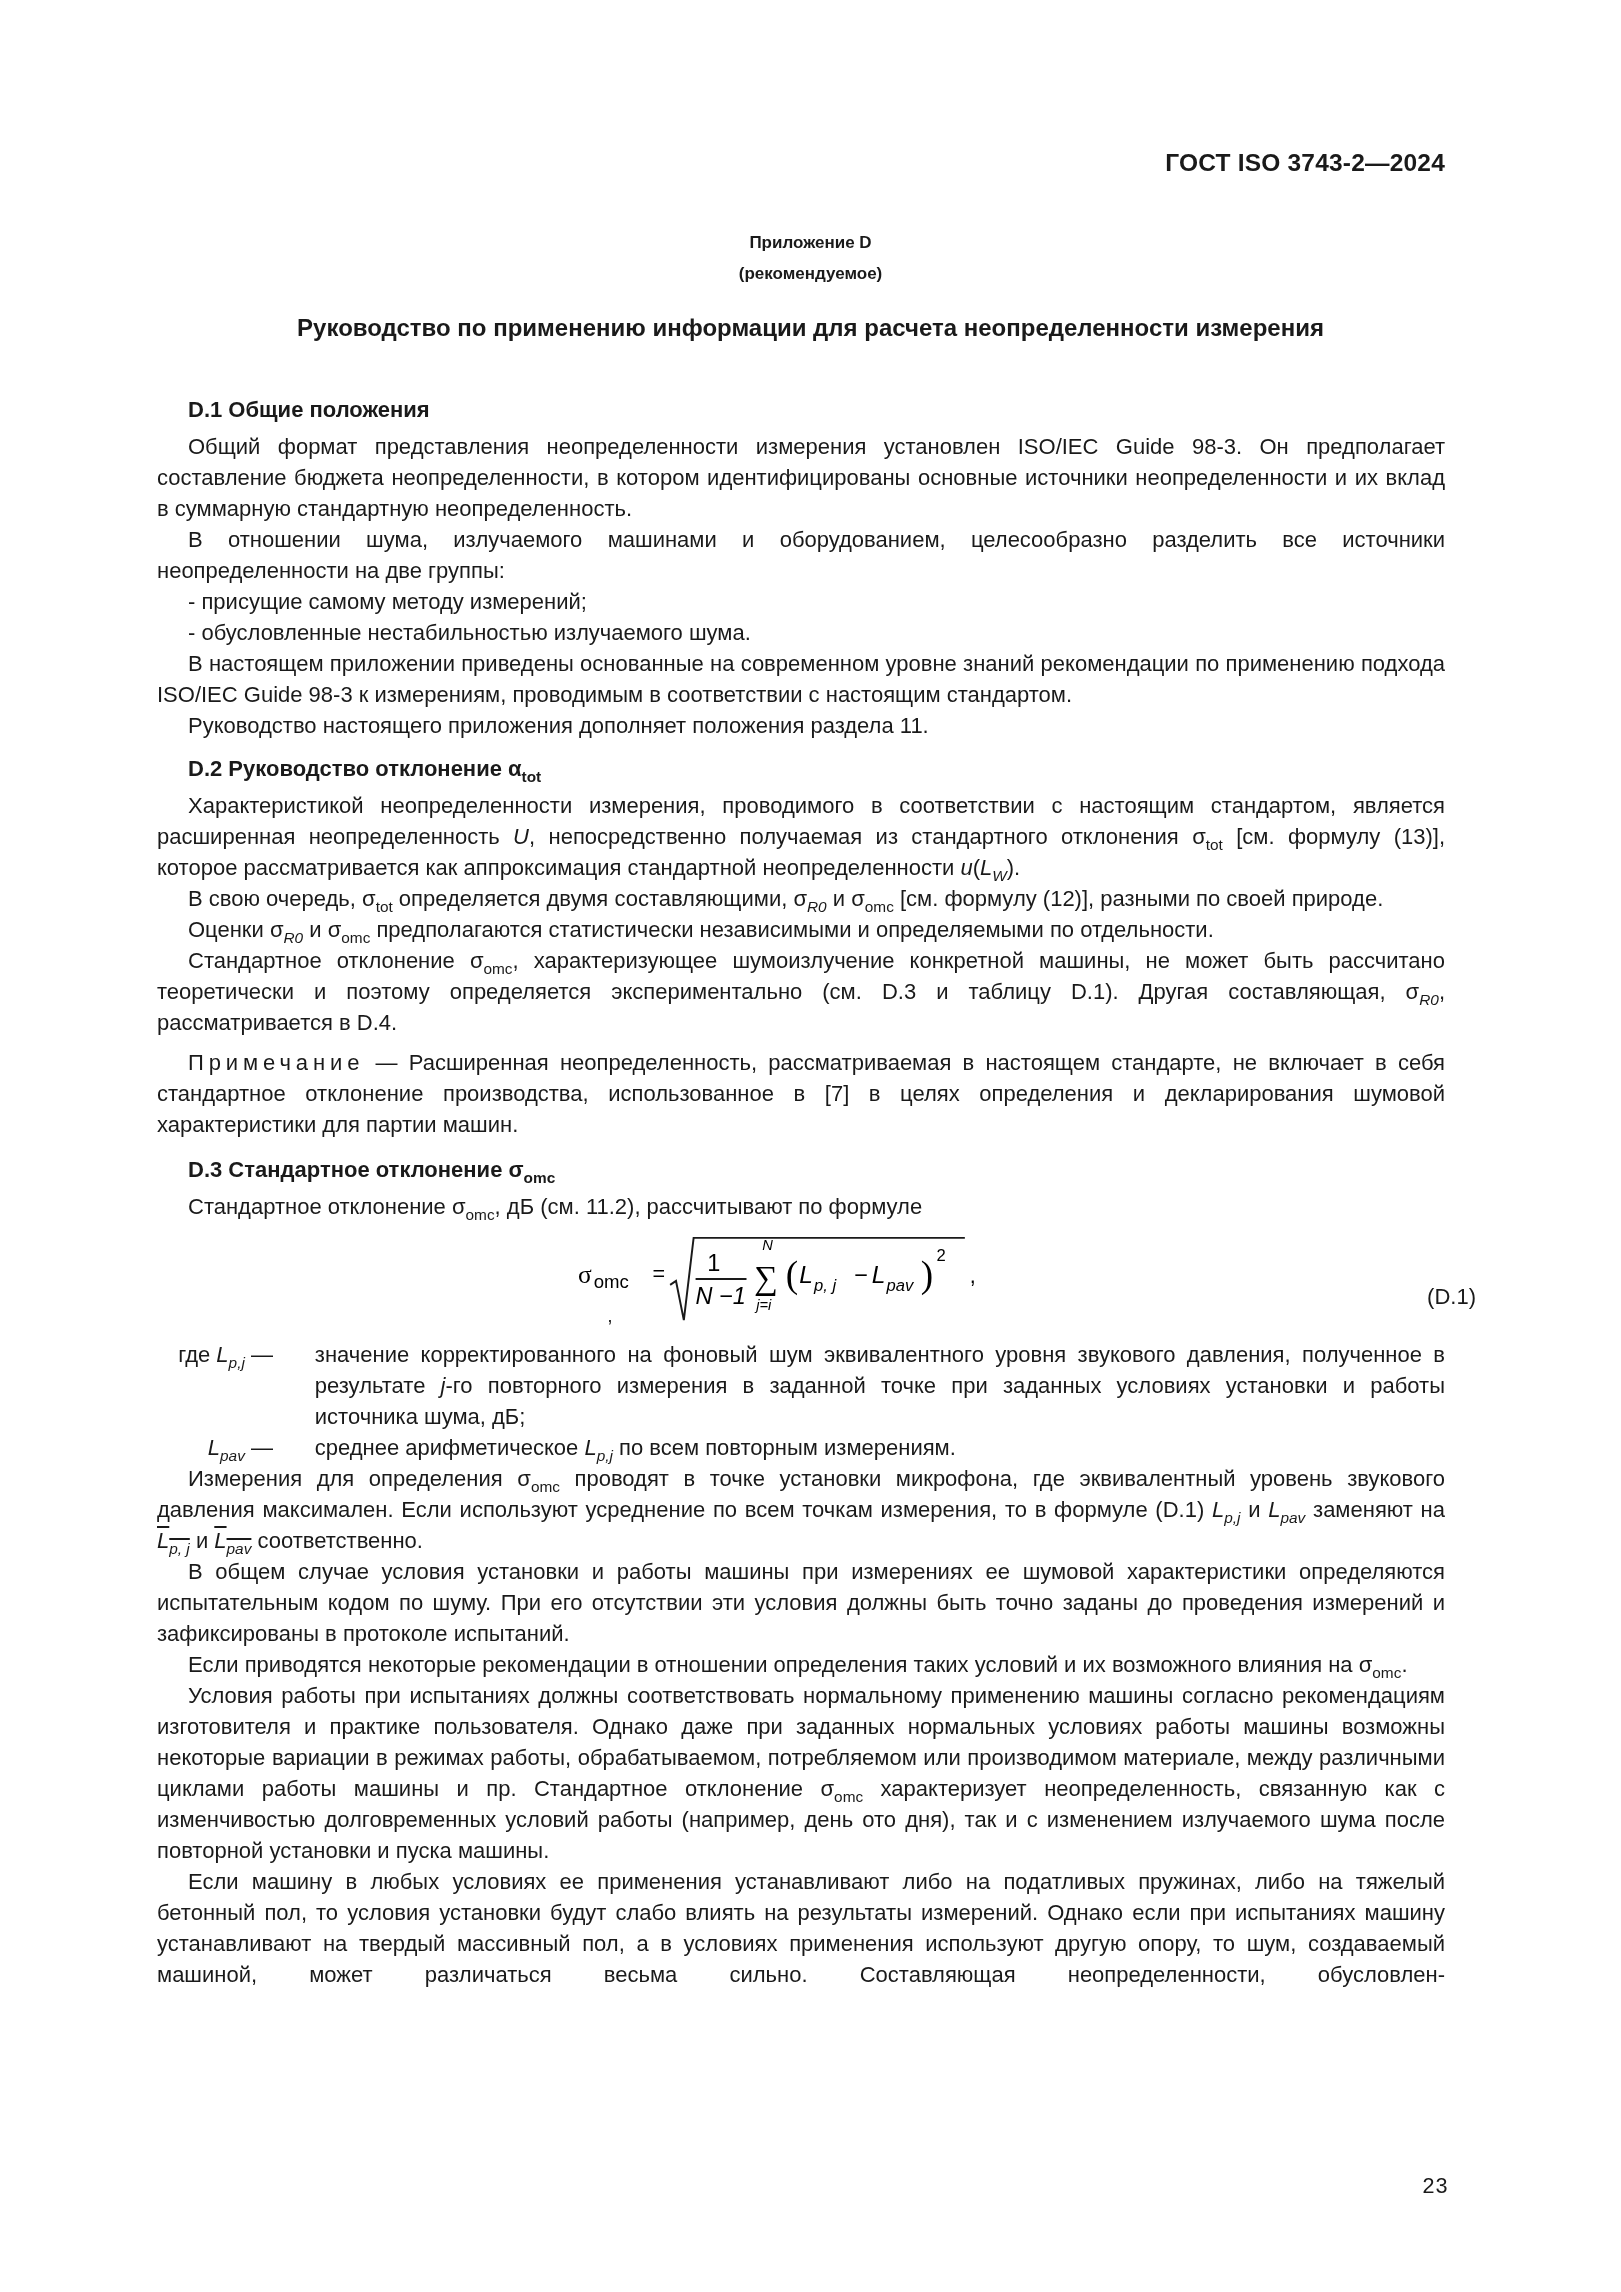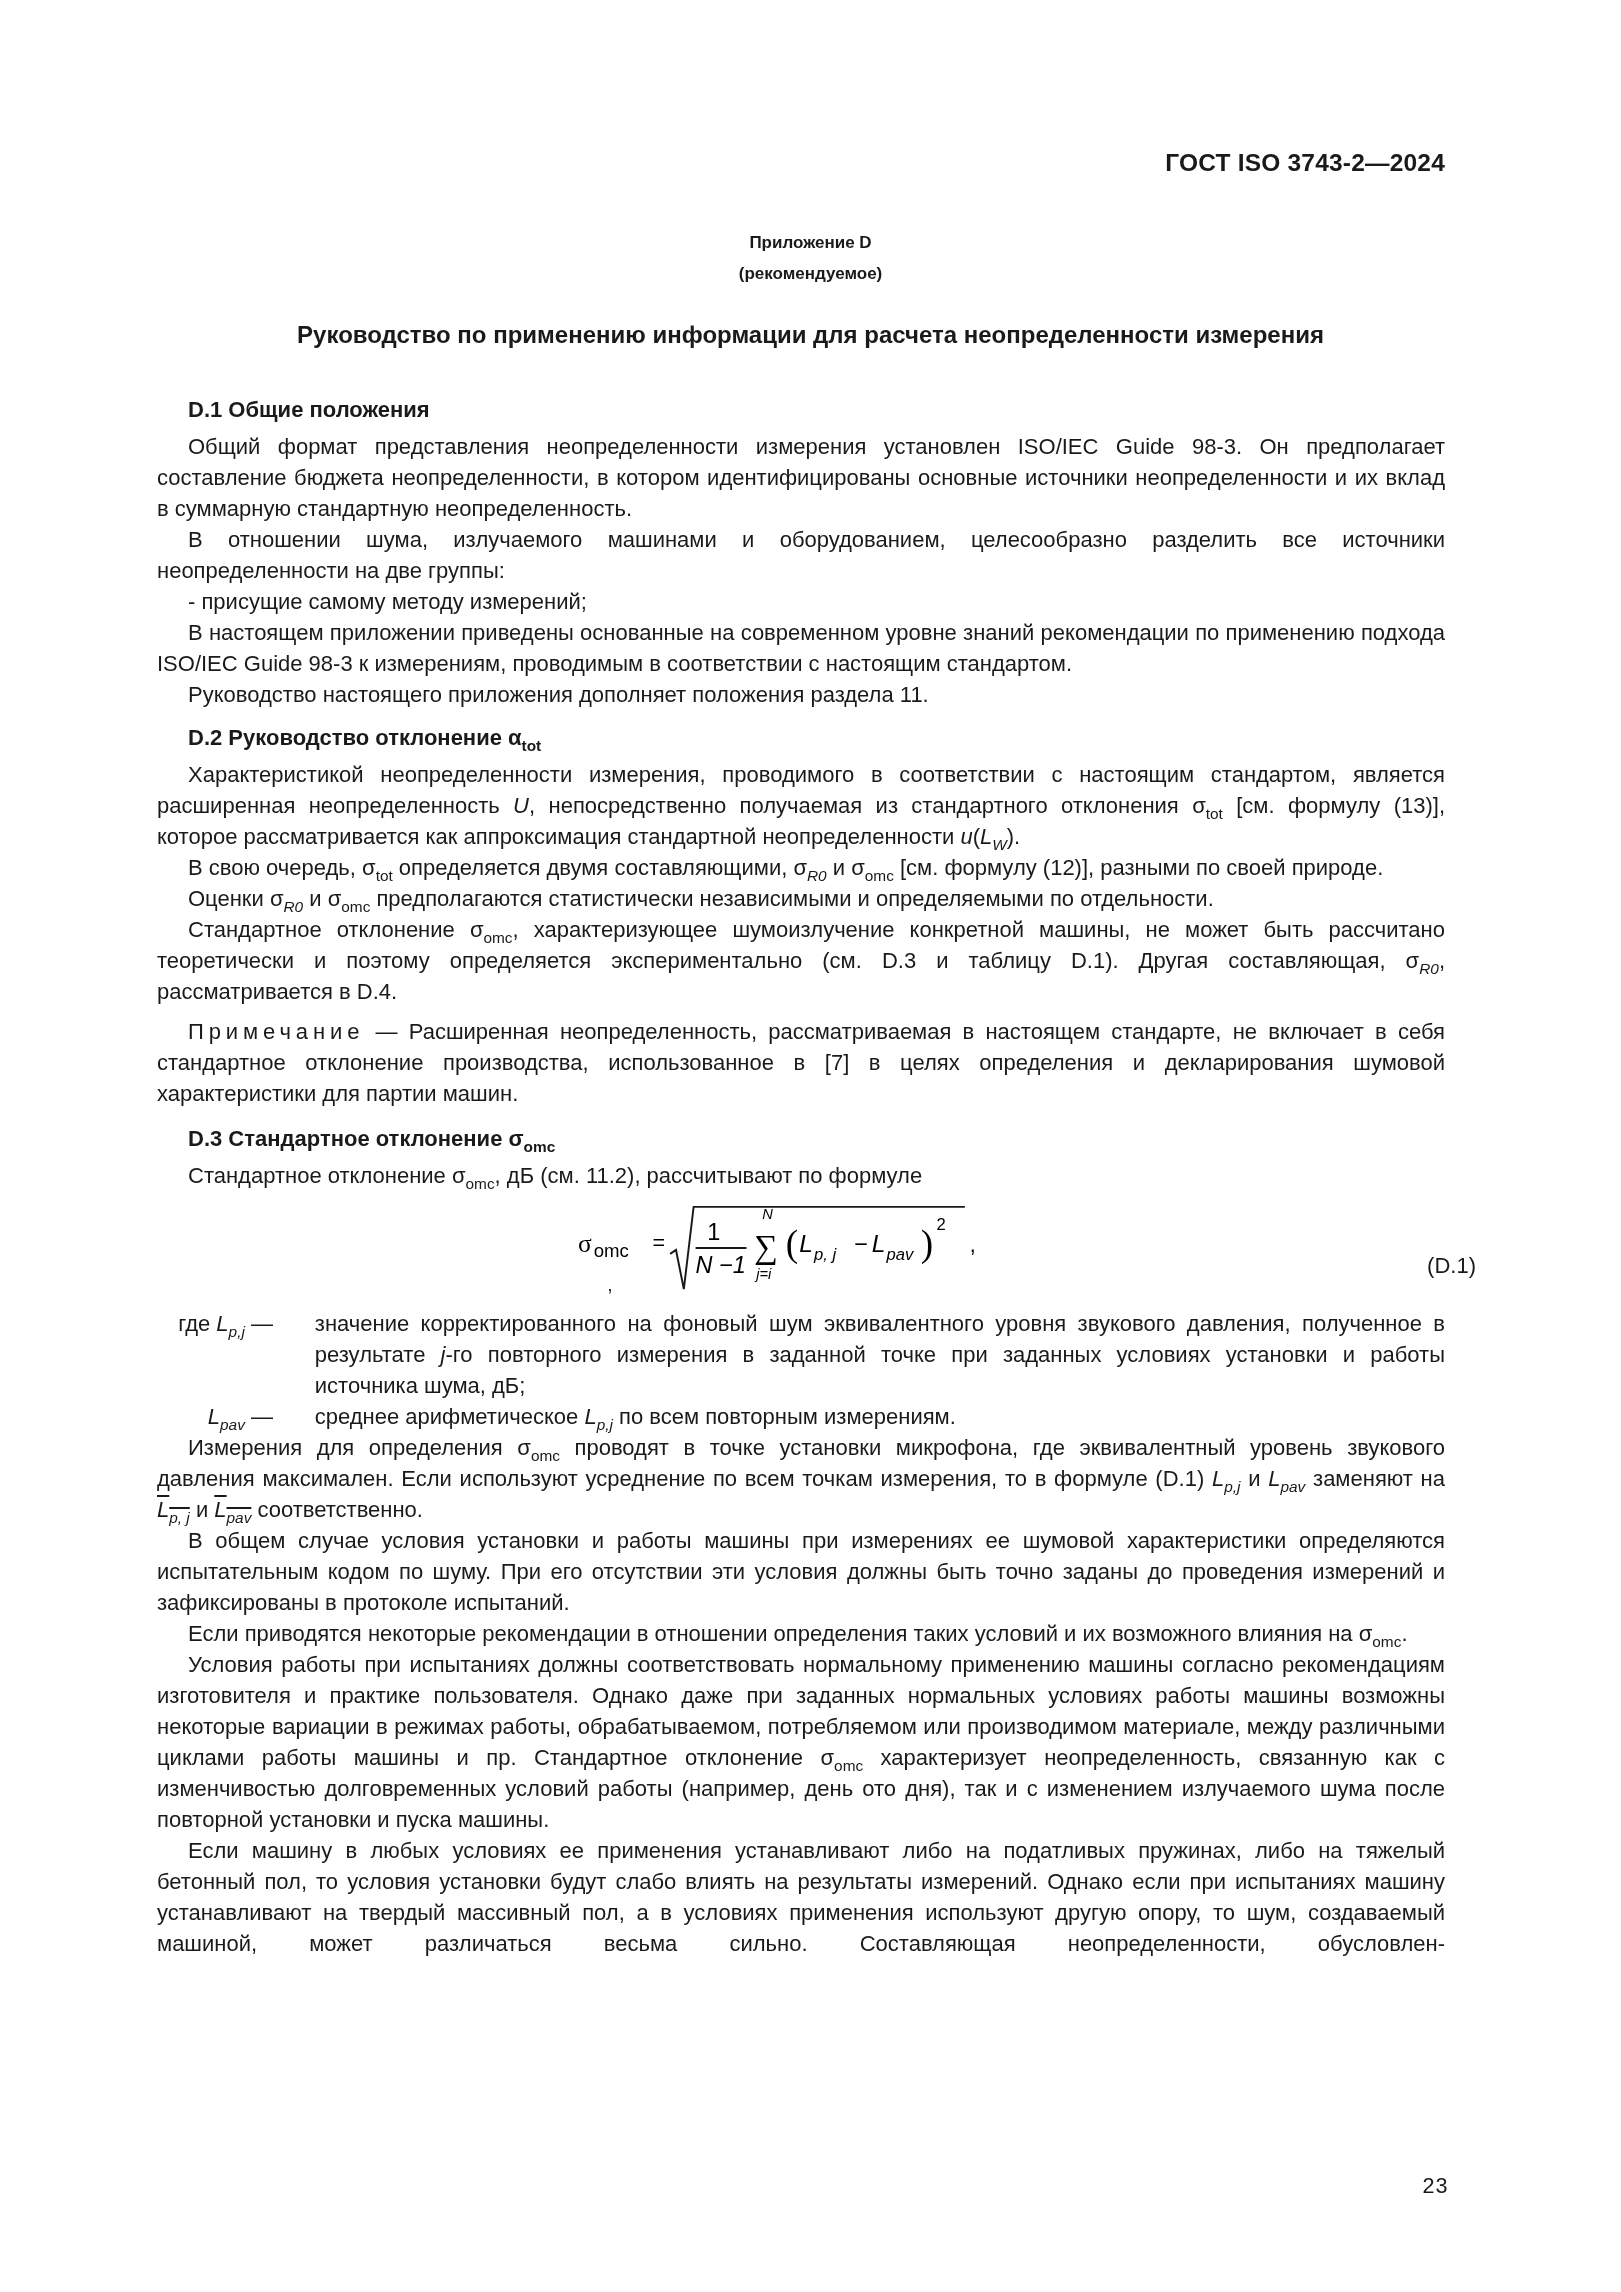--- a/index.html
+++ b/index.html
@@ -10,21 +10,21 @@
   .page { position: absolute; left: 0; top: 0; width: 1621px; height: 2293px; }
   .header {
     position: absolute; right: 176px; top: 149px;
     font-weight: bold; font-size: 24.5px; letter-spacing: 0.2px; margin-left: 23px;
   }
   .annex-title {
     position: absolute; left: 0; width: 1621px; top: 227px; text-align: center;
     font-weight: bold; font-size: 17px; line-height: 31px;
   }
   .main-title {
-    position: absolute; left: 0; width: 1621px; top: 321px; text-align: center;
+    position: absolute; left: 0; width: 1621px; top: 314px; text-align: center;
     font-weight: bold; font-size: 24px;
   }
   .body {
     position: absolute; left: 188px; width: 1257px; top: 394px;
     font-size: 22px; line-height: 31px; text-align: justify;
   }
   .body p { margin: 0; text-indent: 0; }
   .h { font-weight: bold; margin: 7.8px 0 5.9px 0 !important; padding-left: 0; }
   .h.first { margin-top: 0 !important; }
   
@@ -64,20 +64,21 @@
 
   <div class="main-title">Руководство по применению информации для расчета неопределенности измерения</div>
 
   <div class="body">
     <div class="text-block">
 
       <p class="h first">D.1  Общие положения</p>
       <p>Общий формат представления неопределенности измерения установлен ISO/IEC Guide 98-3. Он предполагает составление бюджета неопределенности, в котором идентифицированы основные источники неопределенности и их вклад в суммарную стандартную неопределенность.</p>
       <p>В отношении шума, излучаемого машинами и оборудованием, целесообразно разделить все источники неопределенности на две группы:</p>
       <p>- присущие самому методу измерений;</p>
+      <p>- обусловленные нестабильностью излучаемого шума.</p>
       <p>В настоящем приложении приведены основанные на современном уровне знаний рекомендации по применению подхода ISO/IEC Guide 98-3 к измерениям, проводимым в соответствии с настоящим стандартом.</p>
       <p>Руководство настоящего приложения дополняет положения раздела 11.</p>
 
       <p class="h" style="margin-top:11.8px !important;">
         <span>D.2  Руководство отклонение α</span><sub>tot</sub>
       </p>
       <p>
         <span>Характеристикой неопределенности измерения, проводимого в соответствии с настоящим стандартом, является расширенная неопределенность </span><i>U</i><span>, непосредственно получаемая из стандартного отклонения σ</span><sub>tot</sub><span> [см. формулу (13)], которое рассматривается как аппроксимация стандартной неопределенности </span><i>u</i>(<i>L</i><sub><i>W</i></sub><span>).</span>
       </p>
       <p>

